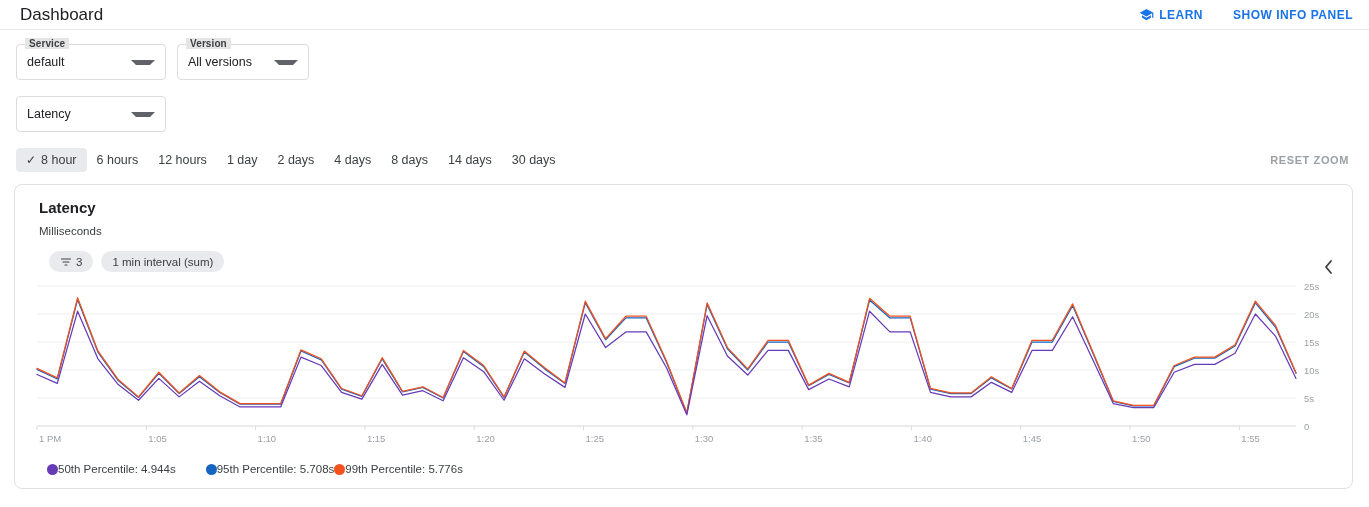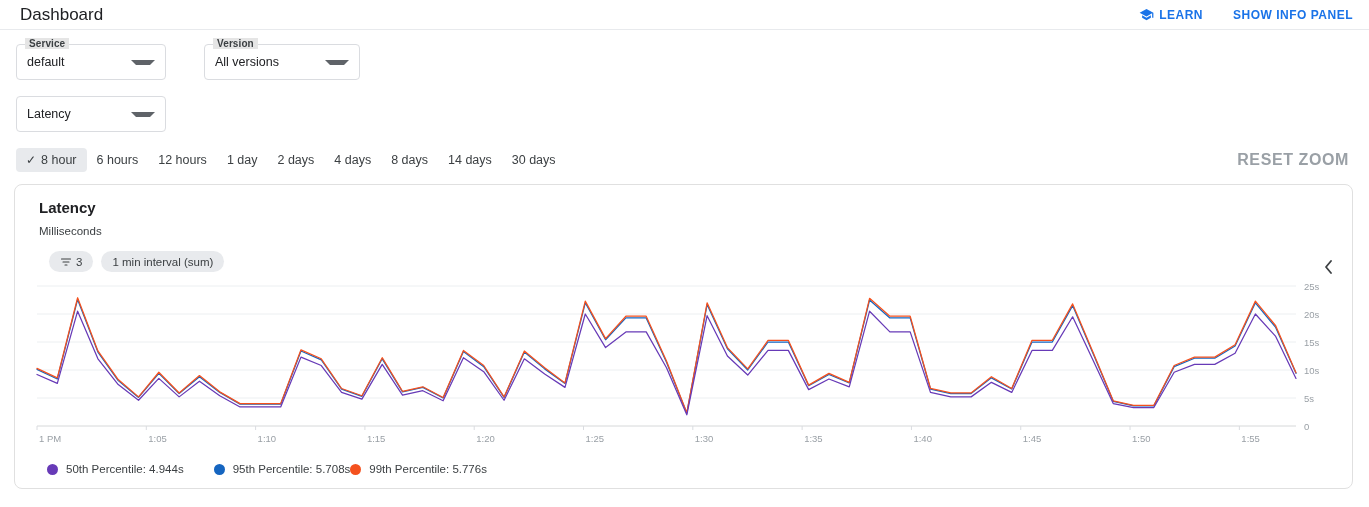--- a/index.html
+++ b/index.html
@@ -83,21 +83,21 @@
   .caret {
     margin-left: auto;
     padding-left: 14px;
     width: 0; height: 0;
     border-left: 5px solid transparent;
     border-right: 5px solid transparent;
     border-top: 5px solid #5f6368;
     box-sizing: content-box;
   }
   #service-select { width: 150px; }
-  #version-select { width: 156px; margin-left: 38px; gap: 20px; }
+  #version-select { width: 132px; margin-left: 11px; gap: 20px; }
   #metric-select  { width: 150px; }
 
   .siteinfo {
     margin-left: auto;
     text-align: left;
     padding-top: 4px;
   }
   .siteinfo .site-link {
     font-size: 11.5px;
     color: #7b1fa2;
@@ -140,21 +140,21 @@
     align-items: center;
     gap: 5px;
   }
   .range-tab.selected {
     background: #e8eaed;
     font-weight: normal;
   }
   .range-tab .check { font-size: 12px; color: #3c4043; line-height: 1; }
   .reset-zoom {
     margin-left: auto;
-    font-size: 16px;
+    font-size: 11px;
     font-weight: bold;
     letter-spacing: .6px;
     color: #9aa0a6;
     text-transform: uppercase;
     cursor: default;
     padding-right: 4px;
   }
 
   
   .card {
@@ -220,21 +220,20 @@
   .legend-row {
     display: flex;
     align-items: center;
     gap: 0;
     padding-left: 20px;
     margin-top: 9px;
   }
   .legend-item {
     display: flex;
     align-items: center;
-    gap: 8px;
     font-size: 11.5px;
     color: #3c4043;
     cursor: pointer;
   }
   .legend-dot {
     width: 11px; height: 11px; border-radius: 50%;
     display: block;
   }
 </style>
 </head>

